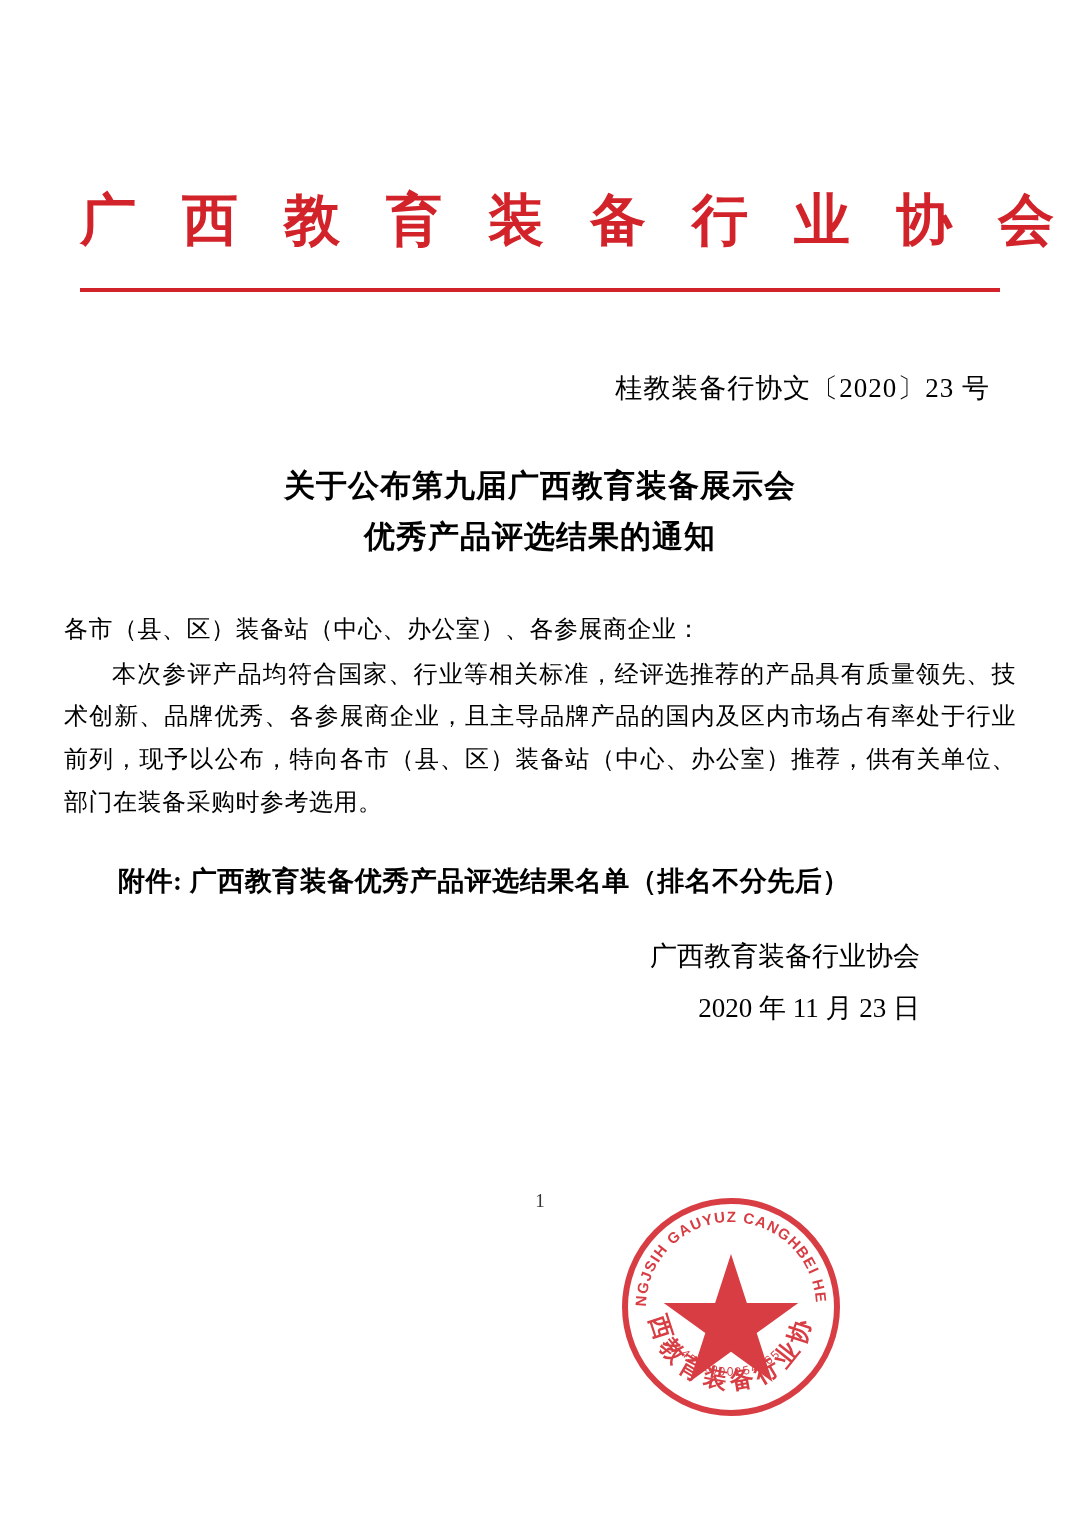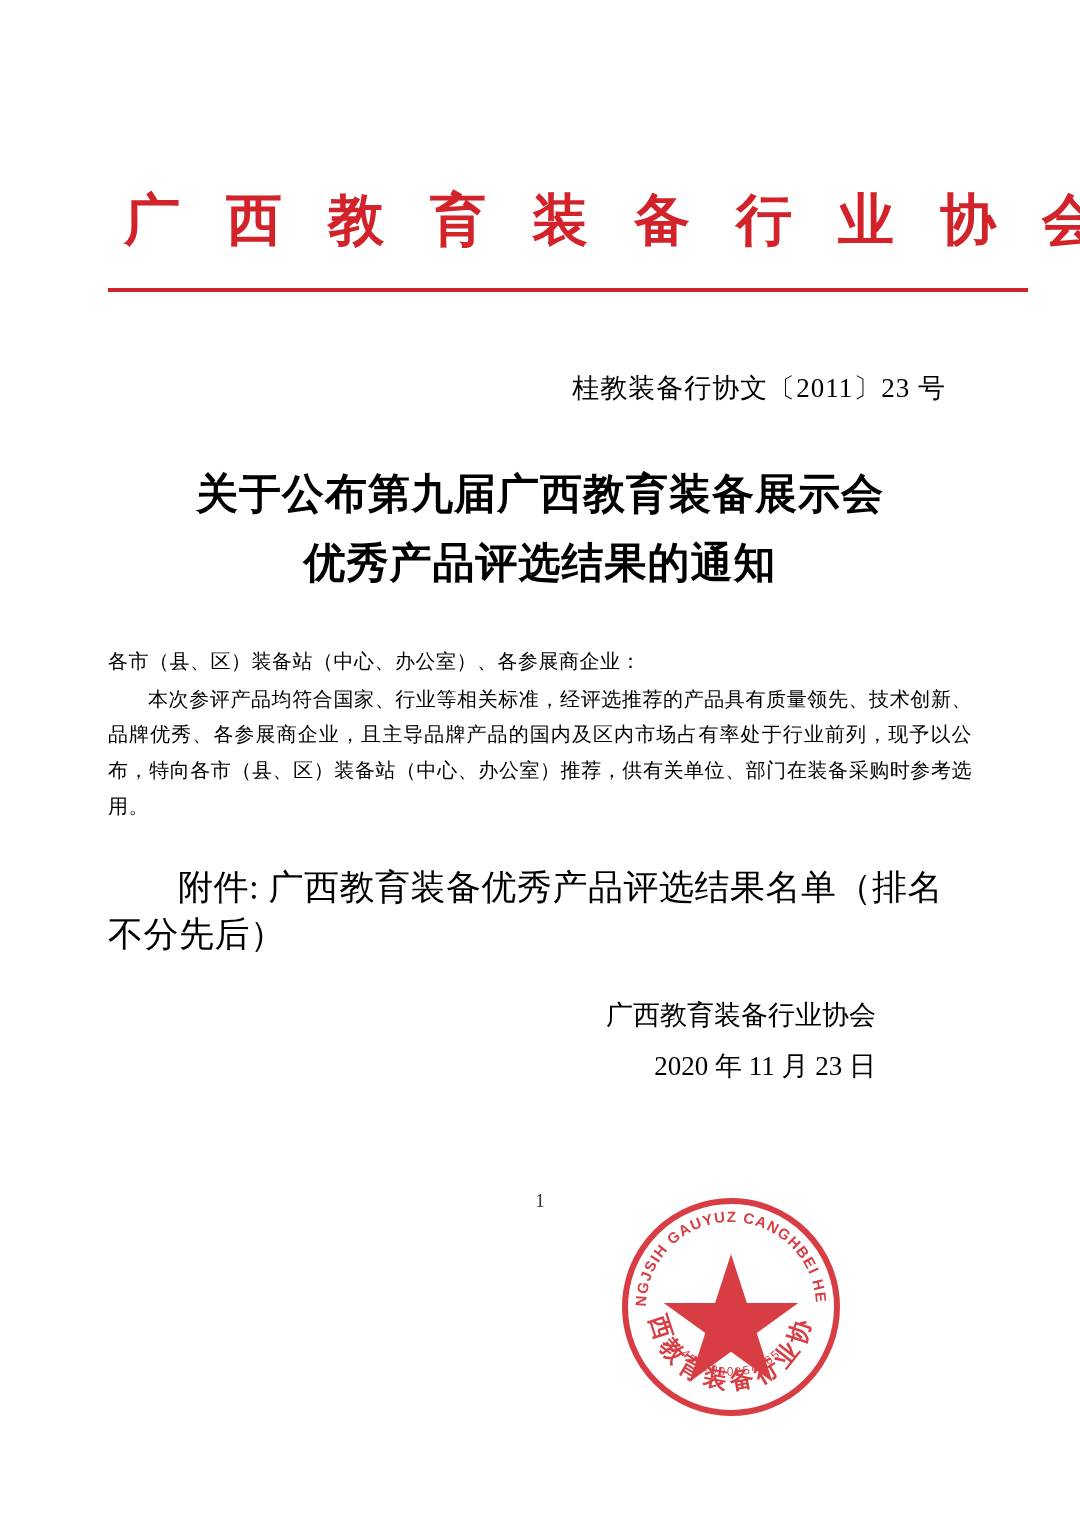--- a/index.html
+++ b/index.html
@@ -13,21 +13,21 @@
     font-family: "Liberation Serif", "DejaVu Serif", serif;
     color: #000000;
     position: relative;
     overflow: hidden;
   }
   .page {
     position: relative;
     width: 1080px;
     height: 1298px;
     box-sizing: border-box;
-    padding: 0 108px;
+    padding: 0 64px;
   }
 
   
   .masthead {
     text-align: center;
     padding-top: 190px;
   }
   .masthead-title {
     color: #d2232a;
     font-family: "Liberation Serif", "DejaVu Serif", serif;
@@ -52,45 +52,46 @@
     font-size: 27px;
     letter-spacing: 1px;
     padding-right: 26px;
   }
 
   
   .doc-title {
     margin-top: 54px;
     text-align: center;
     font-weight: bold;
-    font-size: 42px;
+    font-size: 31px;
     line-height: 1.65;
     letter-spacing: 1px;
   }
 
   
   .body-block {
     margin-top: 46px;
-    font-size: 20px;
+    font-size: 24px;
     line-height: 1.78;
     letter-spacing: 0.5px;
     text-align: justify;
   }
   .salutation {
     margin: 0 0 2px 0;
   }
   .para {
     margin: 0;
     text-indent: 2em;
   }
   .attachment {
     margin-top: 40px;
-    font-size: 35px;
+    font-size: 27px;
     text-indent: 2em;
     letter-spacing: 0.5px;
+    font-weight: bold;
   }
 
   
   .signature {
     margin-top: 32px;
     text-align: right;
     font-size: 27px;
     line-height: 1.9;
     padding-right: 96px;
     position: relative;
@@ -123,21 +124,21 @@
 </head>
 <body>
 
 <div class="page">
 
   <div class="masthead">
     <div class="masthead-title">广 西 教 育 装 备 行 业 协 会</div>
     <div class="masthead-rule"></div>
   </div>
 
-  <div class="doc-number">桂教装备行协文〔2011〕23 号</div>
+  <div class="doc-number">桂教装备行协文〔2020〕23 号</div>
 
   <div class="doc-title">
     <div>关于公布第九届广西教育装备展示会</div>
     <div>优秀产品评选结果的通知</div>
   </div>
 
   <div class="body-block">
     <p class="salutation">各市（县、区）装备站（中心、办公室）、各参展商企业：</p>
     <p class="para">本次参评产品均符合国家、行业等相关标准，经评选推荐的产品具有质量领先、技术创新、品牌优秀、各参展商企业，且主导品牌产品的国内及区内市场占有率处于行业前列，现予以公布，特向各市（县、区）装备站（中心、办公室）推荐，供有关单位、部门在装备采购时参考选用。</p>
   </div>

